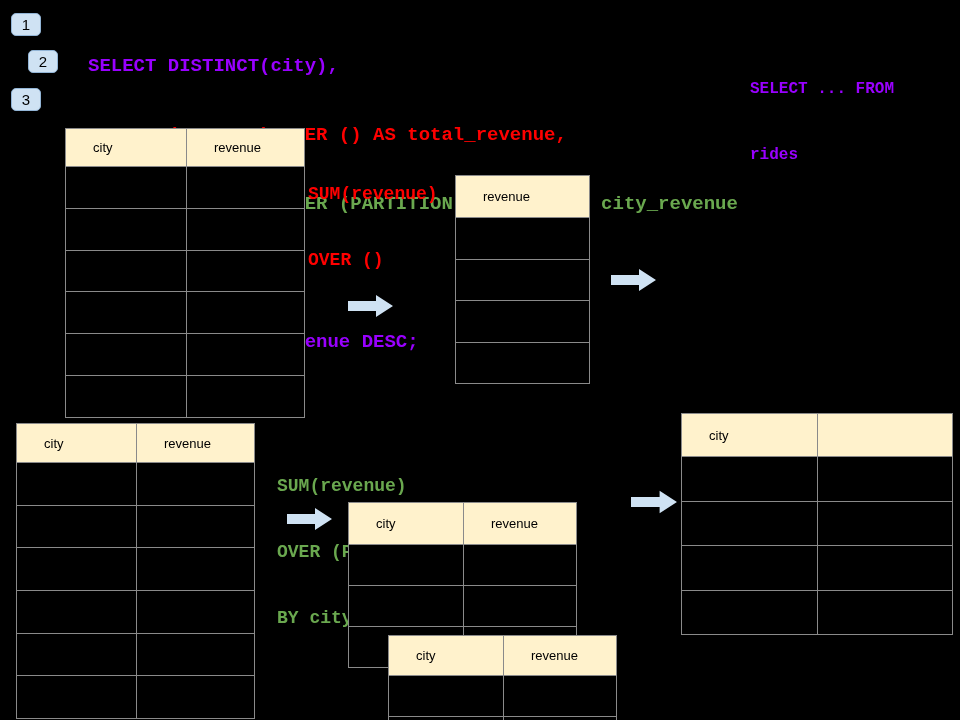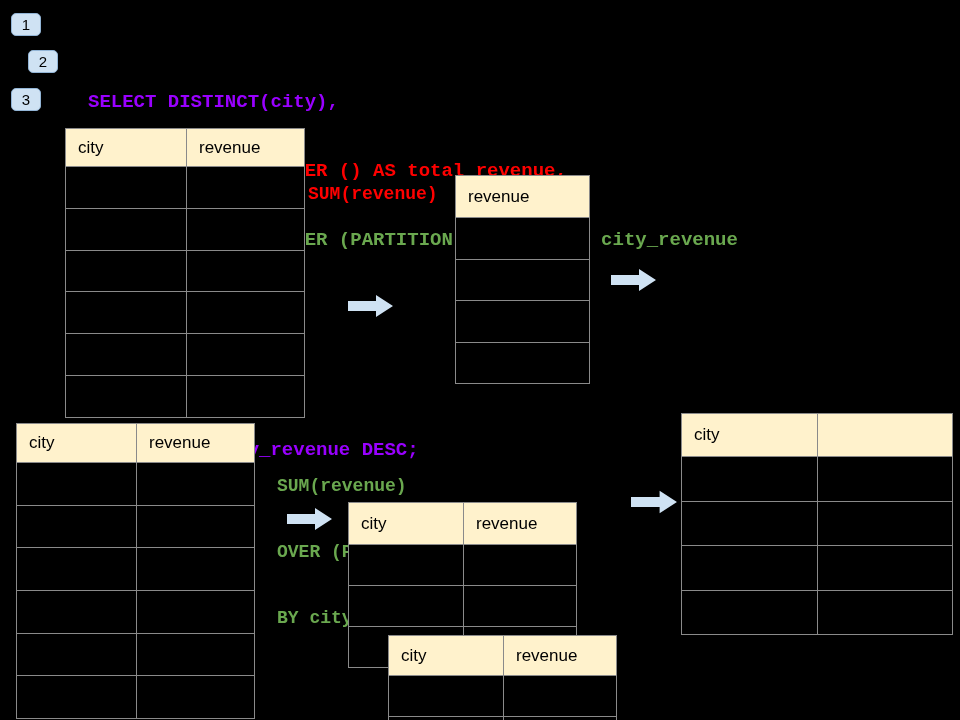--- a/index.html
+++ b/index.html
@@ -19,41 +19,41 @@
   }
   #badge-1{ left:11px; top:13px; }
   #badge-2{ left:28px; top:50px; }
   #badge-3{ left:11px; top:88px; }
 
   
   .code {
     position:absolute; font-family:"Liberation Mono","DejaVu Sans Mono",monospace;
     font-weight:bold; white-space:pre;
   }
-  .c-purple{ color:#9900ff;margin-top:36px; }
+  .c-purple{ color:#9900ff; }
   .c-red{ color:#ff0000; }
   .c-green{ color:#6aa84f; }
   #sql-main{ left:88px; top:9px; font-size:19px; line-height:23px; }
   #from-note{ left:750px; top:34px; font-size:16px; line-height:22px; }
   #label-total{ left:308px; top:139px; font-size:18px; line-height:22px; }
   #label-partition{ left:277px; top:431px; font-size:18px; line-height:22px; }
 
   
   .tbl {
     position:absolute; background:#000;
     border:1px solid #8a8a8a;
     display:flex; flex-direction:column;
   }
   .hdr {
     display:flex; background:#fff2cc;
     border-bottom:1px solid #8a8a8a; flex:0 0 auto;
   }
   .hcell {
-    display:flex; align-items:center; padding-left:12px;
-    font-size:17px; color:#000; overflow:hidden;
+    display:flex; align-items:center; padding-left:27px;
+    font-size:13px; color:#000; overflow:hidden;
   }
   .row { display:flex; flex:1 1 auto; border-bottom:1px solid #8a8a8a; }
   .row:last-child { border-bottom:none; }
   .c1 { flex:0 0 auto; border-right:1px solid #8a8a8a; }
   .c2 { flex:1 1 auto; }
   .cell { height:100%; }
 
   #tbl-a{ left:65px;  top:128px; width:240px; height:290px; }
   #tbl-a .hdr{ height:38px; }  #tbl-a .c1{ width:121px; }
   #tbl-b{ left:455px; top:175px; width:135px; height:209px; }
@@ -91,23 +91,28 @@
     </div>
 
   <div class="code" id="sql-main">
     <div class="c-purple">SELECT DISTINCT(city),</div>
     <div class="c-red">    SUM(revenue) OVER () AS total_revenue,</div>
     <div class="c-green">    SUM(revenue) OVER (PARTITION BY city) as city_revenue</div>
     <div class="c-purple">  FROM rides</div>
     <div class="c-purple">  ORDER by city_revenue DESC;</div>
   </div>
 
+  <div class="code c-purple" id="from-note">
+    <div>SELECT ... FROM</div>
+    <div>rides</div>
+  </div>
 
   <div class="code c-red" id="label-total">
     <div>SUM(revenue)</div>
+    <div>OVER ()</div>
   </div>
 
   <div class="code c-green" id="label-partition">
     <div>SUM(revenue)</div>
     <div>OVER (PARTITION</div>
     <div>BY city)</div>
   </div>
 
   <div class="tbl" id="tbl-a">
     <div class="hdr">

